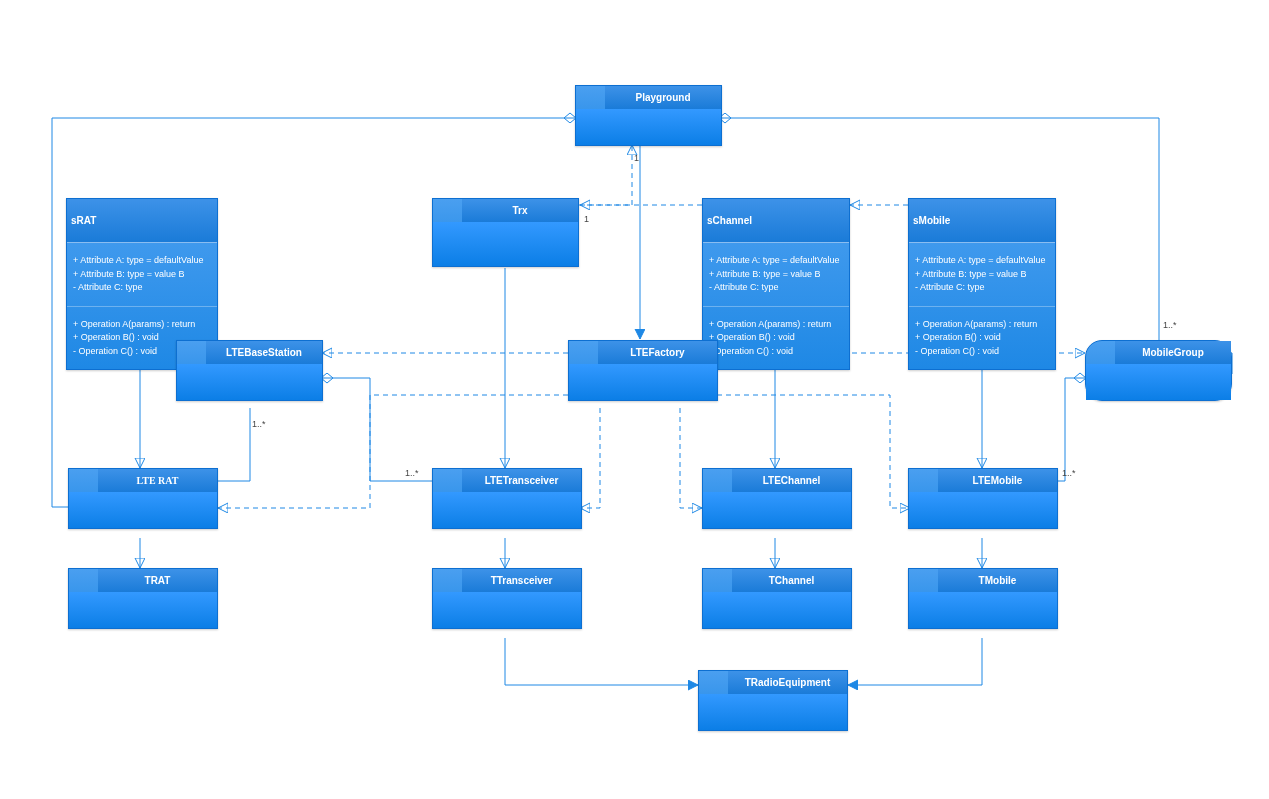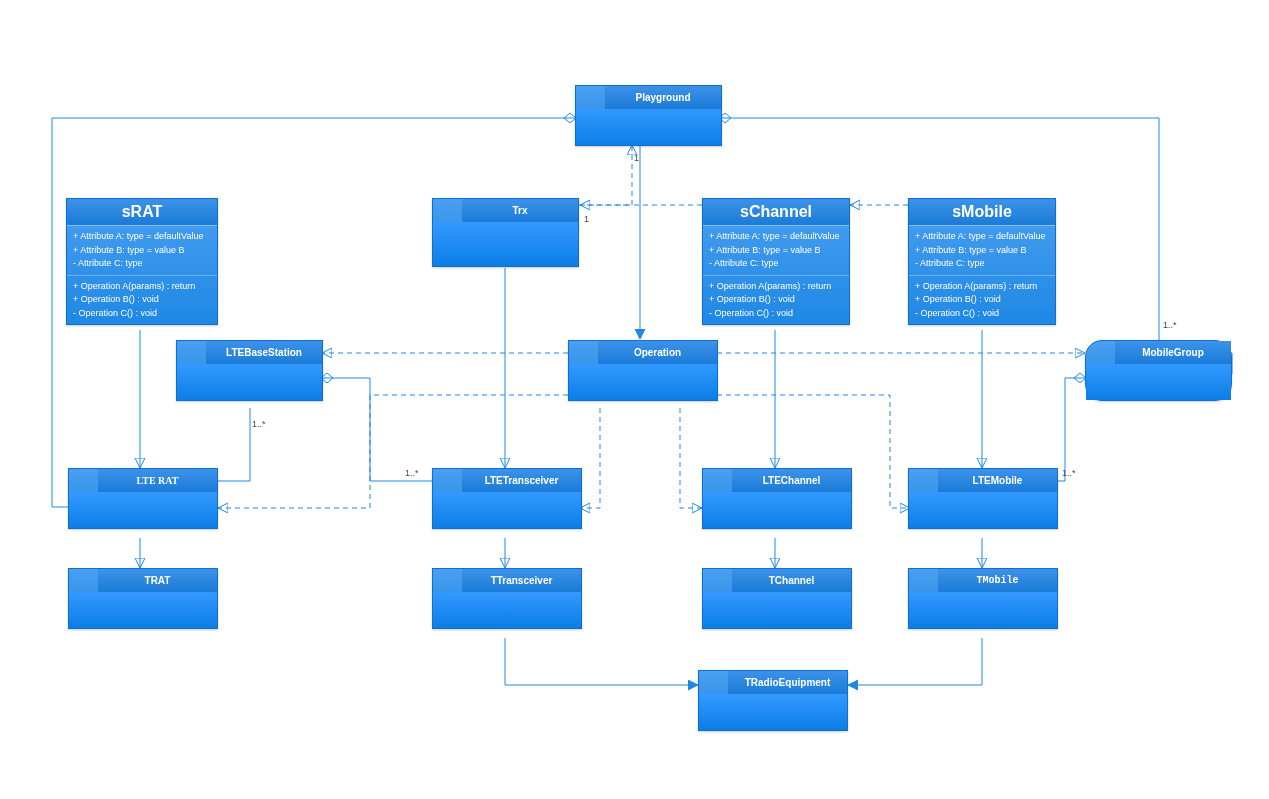--- a/index.html
+++ b/index.html
@@ -13,24 +13,23 @@
   }
   .box {
     position: absolute;
     background: linear-gradient(to bottom, #4a9ff0, #1e88e5);
     border: 1px solid #0d6fd1;
     color: #fff;
     font-size: 9px;
     box-shadow: 0 1px 2px rgba(0,0,0,0.2);
   }
   .box-title {
-    text-align: center;
-    font-size: 16px;
+    font-size: 10px;
     font-weight: bold;
-    padding: 4px 4px;
+    padding: 16px 4px;
     border-bottom: 1px solid rgba(255,255,255,0.4);
     background: linear-gradient(to bottom, #3d92e8, #1a7bd8);
   }
   .simple-box {
     position: absolute;
     background: linear-gradient(to bottom, #4a9ff0, #1e88e5);
     border: 1px solid #0d6fd1;
     color: #fff;
     font-size: 10px;
     box-shadow: 0 1px 2px rgba(0,0,0,0.2);
@@ -40,21 +39,21 @@
     font-weight: bold;
     padding: 6px 4px;
     background: linear-gradient(to bottom, #3d92e8, #1a7bd8);
     margin-left: 29px;
   }
   .simple-body {
     height: 36px;
     background: linear-gradient(to bottom, #3399ff, #0b7ee6);
   }
   .section {
-    padding: 4px 6px;
+    padding: 11px 6px;
     border-bottom: 1px solid rgba(255,255,255,0.3);
     line-height: 1.5;
   }
   .section:last-child { border-bottom: none; }
   svg.lines {
     position: absolute;
     top: 0; left: 0;
     width: 1269px; height: 799px;
     pointer-events: none;
   }
@@ -179,21 +178,21 @@
     <div>+  Operation B() : void</div>
     <div>-   Operation C() : void</div>
   </div>
 </div>
 
 <div class="simple-box" style="left:176px; top:340px; width:145px;">
   <div class="simple-title">LTEBaseStation</div>
   <div class="simple-body"></div>
 </div>
 <div class="simple-box" style="left:568px; top:340px; width:148px;">
-  <div class="simple-title">Operation</div>
+  <div class="simple-title">LTEFactory</div>
   <div class="simple-body"></div>
 </div>
 <div class="simple-box" style="left:1085px; top:340px; width:145px;border-radius:17px;">
   <div class="simple-title">MobileGroup</div>
   <div class="simple-body"></div>
 </div>
 
 <div class="simple-box" style="left:68px; top:468px; width:148px;font-family:Liberation Serif, serif;">
   <div class="simple-title">LTE RAT</div>
   <div class="simple-body"></div>
@@ -216,21 +215,21 @@
   <div class="simple-body"></div>
 </div>
 <div class="simple-box" style="left:432px; top:568px; width:148px;">
   <div class="simple-title">TTransceiver</div>
   <div class="simple-body"></div>
 </div>
 <div class="simple-box" style="left:702px; top:568px; width:148px;">
   <div class="simple-title">TChannel</div>
   <div class="simple-body"></div>
 </div>
-<div class="simple-box" style="left:908px; top:568px; width:148px;font-family:Liberation Mono, monospace;">
+<div class="simple-box" style="left:908px; top:568px; width:148px;">
   <div class="simple-title">TMobile</div>
   <div class="simple-body"></div>
 </div>
 
 <div class="simple-box" style="left:698px; top:670px; width:148px;">
   <div class="simple-title">TRadioEquipment</div>
   <div class="simple-body"></div>
 </div>
 
 <div class="mult" style="left:634px; top:153px;">1</div>

